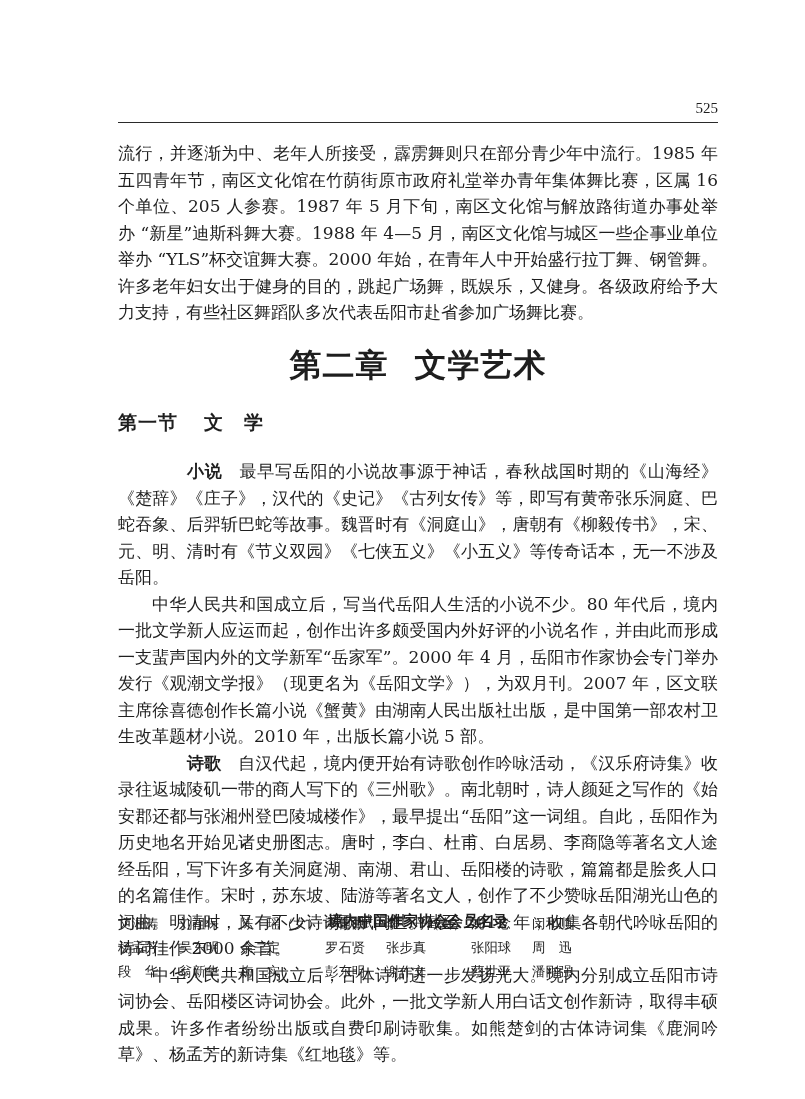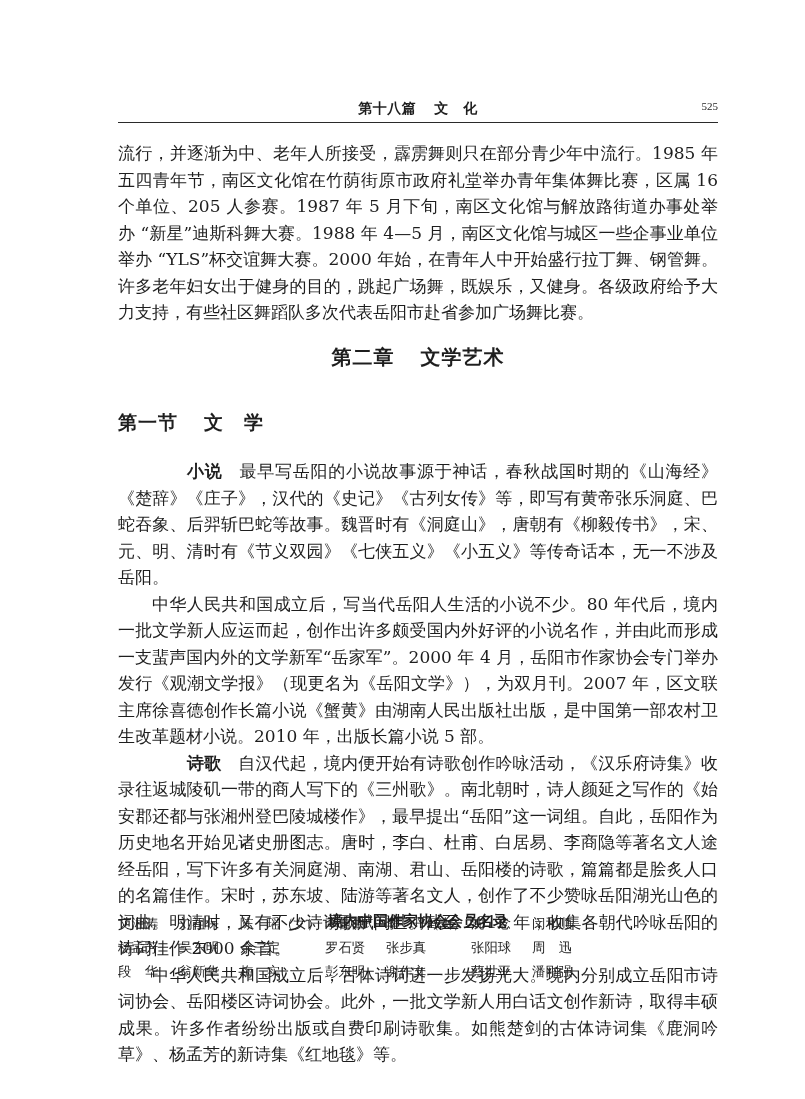--- a/index.html
+++ b/index.html
@@ -1,41 +1,38 @@
 <!DOCTYPE html>
 <html><head>
 <meta charset="utf-8">
 <style>
   html, body { margin: 0; padding: 0; background: #ffffff; }
   body { width: 805px; height: 1099px; position: relative; overflow: hidden; color: #1e1e1e; font-family: "DejaVu Serif", "Liberation Serif", serif; }
   .running-head { position: absolute; left: 118px; top: 98px; width: 600px; height: 24px; border-bottom: 1.5px solid #2a2a2a; }
   .running-head .section { position: absolute; left: 0; right: 0; text-align: center; top: 2px; font-family: "DejaVu Sans", sans-serif; font-weight: bold; font-size: 14px; letter-spacing: 0.5px; }
   .running-head .section .gap { display: inline-block; width: 18px; }
-  .running-head .pageno { position: absolute; right: 0; top: 2px; font-family: "Liberation Serif", serif; font-size: 11px; }
+  .running-head .pageno { position: absolute; right: 0; top: 2px; font-family: "Liberation Serif", serif; font-size: 15px; }
   .body-text { position: absolute; left: 118px; width: 600px; font-size: 17px; line-height: 26.5px; text-align: justify; }
   .body-text p { margin: 0; }
   .indent { text-indent: 2em; }
   .lead { font-family: "DejaVu Sans", sans-serif; font-weight: bold; margin-right: 1em; margin-left: 35px; }
-  .chapter-title { position: absolute; left: 118px; width: 600px; top: 344px; text-align: center; font-family: "DejaVu Sans", sans-serif; font-size: 20px; font-weight: bold; letter-spacing: 1px; }
+  .chapter-title { position: absolute; left: 118px; width: 600px; top: 344px; text-align: center; font-family: "DejaVu Sans", sans-serif; font-size: 32px; font-weight: bold; letter-spacing: 1px; }
   .section-title { position: absolute; left: 118px; width: 600px; top: 410px; text-align: left; font-family: "DejaVu Sans", sans-serif; font-size: 19px; font-weight: bold; letter-spacing: 1px; }
   .gap-lg { display: inline-block; width: 26px; }
   .list-title { position: absolute; left: 118px; width: 600px; top: 912px; text-align: center; font-family: "DejaVu Sans", sans-serif; font-weight: bold; font-size: 15px; }
   .members { position: absolute; left: 118px; top: 912px; width: 600px; font-size: 13.4px; }
   .members .row { display: flex; height: 24px; line-height: 24px; }
   .members .cell { white-space: pre; }
   .c0 { width: 61px; } .c1 { width: 61px; } .c2 { width: 85px; } .c3 { width: 61px; }
   .c4 { width: 85px; } .c5 { width: 61px; } .c6 { width: 70px; }
 </style>
 </head>
 <body>
 
 <div class="running-head">
-  <div class="section">
-    <span>第十八篇</span><span class="gap"></span><span>文　化</span>
-  </div>
   <div class="pageno">525</div>
 </div>
 
 <div class="body-text" style="top:140px;">
   <p>流行，并逐渐为中、老年人所接受，霹雳舞则只在部分青少年中流行。1985 年五四青年节，南区文化馆在竹荫街原市政府礼堂举办青年集体舞比赛，区属 16 个单位、205 人参赛。1987 年 5 月下旬，南区文化馆与解放路街道办事处举办 “新星”迪斯科舞大赛。1988 年 4—5 月，南区文化馆与城区一些企事业单位举办 “YLS”杯交谊舞大赛。2000 年始，在青年人中开始盛行拉丁舞、钢管舞。许多老年妇女出于健身的目的，跳起广场舞，既娱乐，又健身。各级政府给予大力支持，有些社区舞蹈队多次代表岳阳市赴省参加广场舞比赛。</p>
 </div>
 
 <div class="chapter-title">
   <span>第二章</span><span class="gap-lg"></span><span>文学艺术</span>
 </div>

